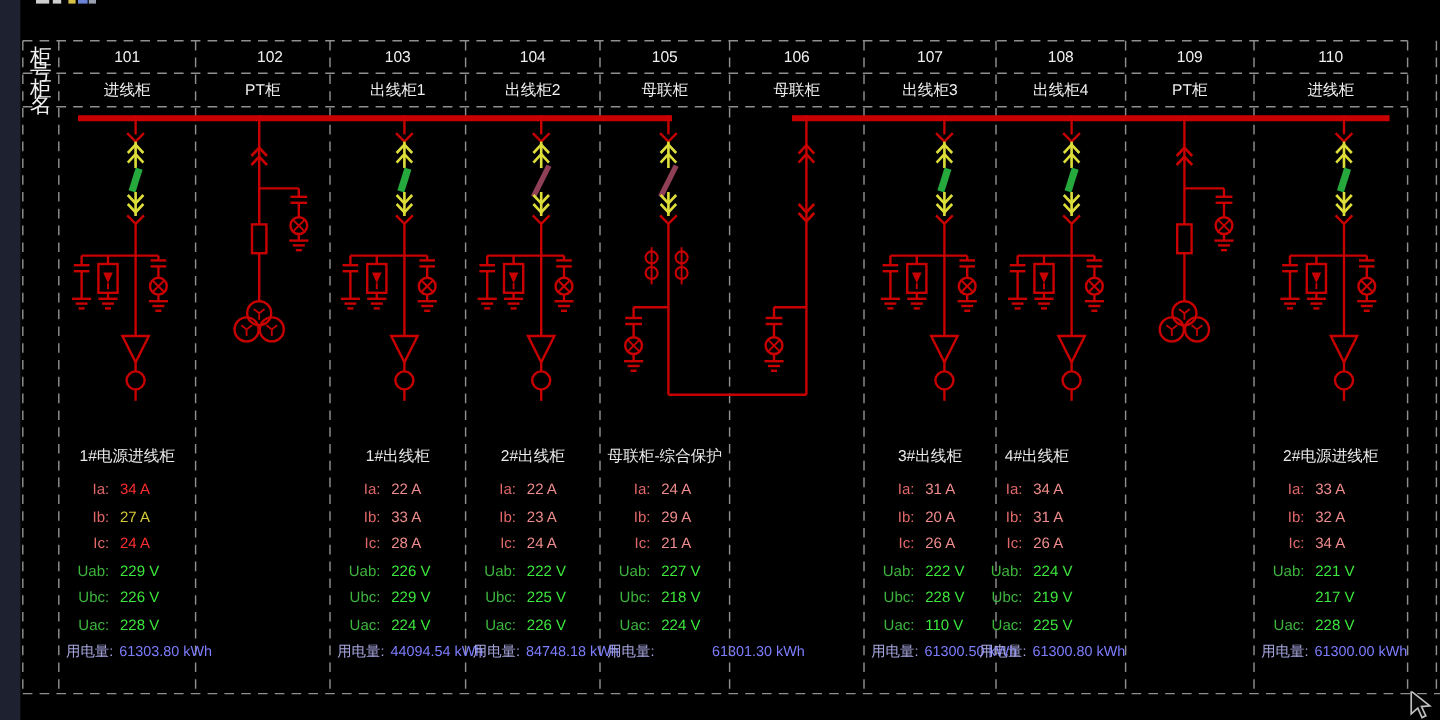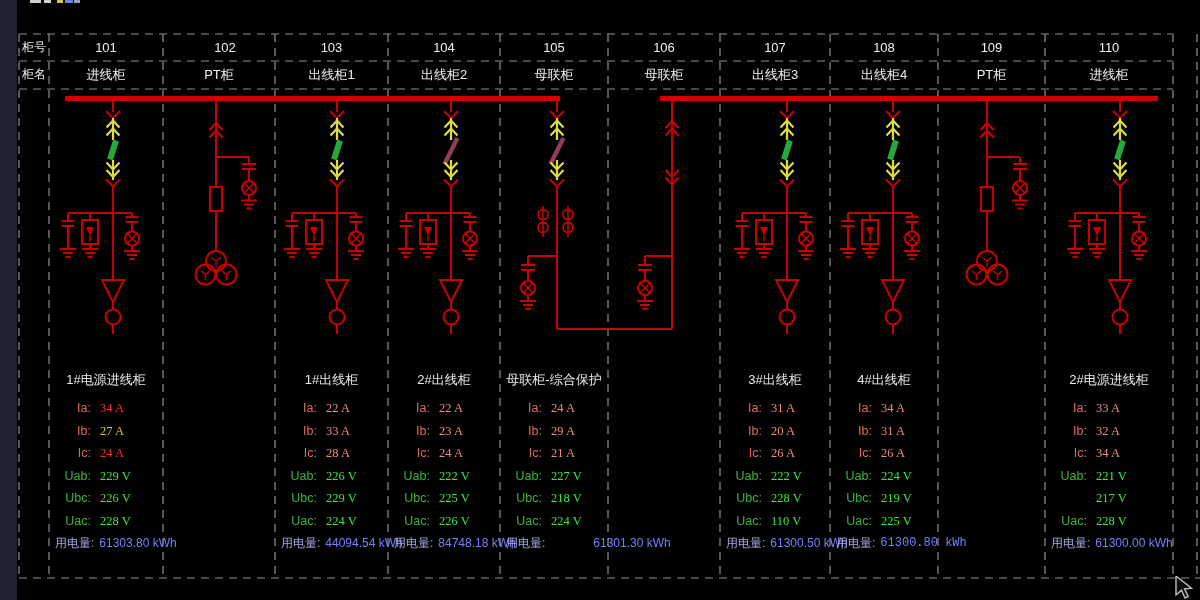--- a/index.html
+++ b/index.html
@@ -1,25 +1,25 @@
 <!DOCTYPE html>
 <html><head>
 <meta charset="utf-8">
 <style>
   html,body{margin:0;padding:0;background:#000;}
   .stage{position:relative;width:1200px;height:600px;background:#000;overflow:hidden;
          font-family:"Liberation Sans","DejaVu Sans",sans-serif;}
   .left-strip{position:absolute;left:0;top:0;width:17px;height:600px;background:#1e2230;}
   .cell{position:absolute;text-align:center;color:#f0f0f0;font-size:13px;white-space:nowrap;}
-  .rowlab{position:absolute;left:19px;width:30px;text-align:center;color:#f0f0f0;font-size:12px;}
+  .rowlab{position:absolute;left:19px;width:30px;text-align:center;color:#f0f0f0;font-size:18px;}
   .panel{position:absolute;}
   .panel-title{font-size:13px;text-align:center;height:16px;line-height:16px;white-space:nowrap;}
   .panel-row{display:flex;height:16px;line-height:16px;margin-bottom:6.5px;font-size:12.5px;white-space:nowrap;}
   .panel-row .lab{width:40px;text-align:right;}
-  .panel-row .val{margin-left:9px;text-align:center;font-family:Liberation Serif, serif;}
+  .panel-row .val{margin-left:9px;text-align:center;}
   .panel-energy{display:flex;height:16px;line-height:16px;font-size:12px;white-space:nowrap;margin-left:4px;}
   .panel-energy .val{margin-left:5px;}
   .frag{position:absolute;top:0;height:3px;}
   svg{position:absolute;left:0;top:0;}
 </style>
 </head>
 <body>
 
 <div class="stage">
   <div class="left-strip"></div>
@@ -672,21 +672,21 @@
           <div class="panel-row">
             <span class="lab" style="color: rgb(61, 181, 61);">Uac:</span>
             <span class="val" style="color: rgb(60, 232, 60);">110 V</span>
           </div>
         </div>
         <div class="panel-energy">
           <span class="lab2" style="color: rgb(168, 168, 224);">用电量:</span>
           <span class="val" style="color: rgb(125, 125, 255);">61300.50 kWh</span>
         </div>
       </div>
-      <div class="panel" style="left: 832px; top: 372px; width: 104px;">
+      <div class="panel" style="left: 812px; top: 372px; width: 104px;">
         <div class="panel-title" style="color: rgb(233, 233, 233);">4#出线柜</div>
         <div style="margin-top: 12px;">
           <div class="panel-row">
             <span class="lab" style="color: rgb(224, 104, 104);">Ia:</span>
             <span class="val" style="color: rgb(240, 140, 140);">34 A</span>
           </div>
           <div class="panel-row">
             <span class="lab" style="color: rgb(224, 104, 104);">Ib:</span>
             <span class="val" style="color: rgb(240, 140, 140);">31 A</span>
           </div>
@@ -702,21 +702,21 @@
             <span class="lab" style="color: rgb(61, 181, 61);">Ubc:</span>
             <span class="val" style="color: rgb(60, 232, 60);">219 V</span>
           </div>
           <div class="panel-row">
             <span class="lab" style="color: rgb(61, 181, 61);">Uac:</span>
             <span class="val" style="color: rgb(60, 232, 60);">225 V</span>
           </div>
         </div>
         <div class="panel-energy">
           <span class="lab2" style="color: rgb(168, 168, 224);">用电量:</span>
-          <span class="val" style="color: rgb(125, 125, 255); font-family: Liberation Mono, monospace;">61300.80 kWh</span>
+          <span class="val" style="color: rgb(125, 125, 255);">61300.80 kWh</span>
         </div>
       </div>
       <div class="panel" style="left: 1047px; top: 372px; width: 124px;">
         <div class="panel-title" style="color: rgb(233, 233, 233);">2#电源进线柜</div>
         <div style="margin-top: 12px;">
           <div class="panel-row">
             <span class="lab" style="color: rgb(224, 104, 104);">Ia:</span>
             <span class="val" style="color: rgb(240, 140, 140);">33 A</span>
           </div>
           <div class="panel-row">

